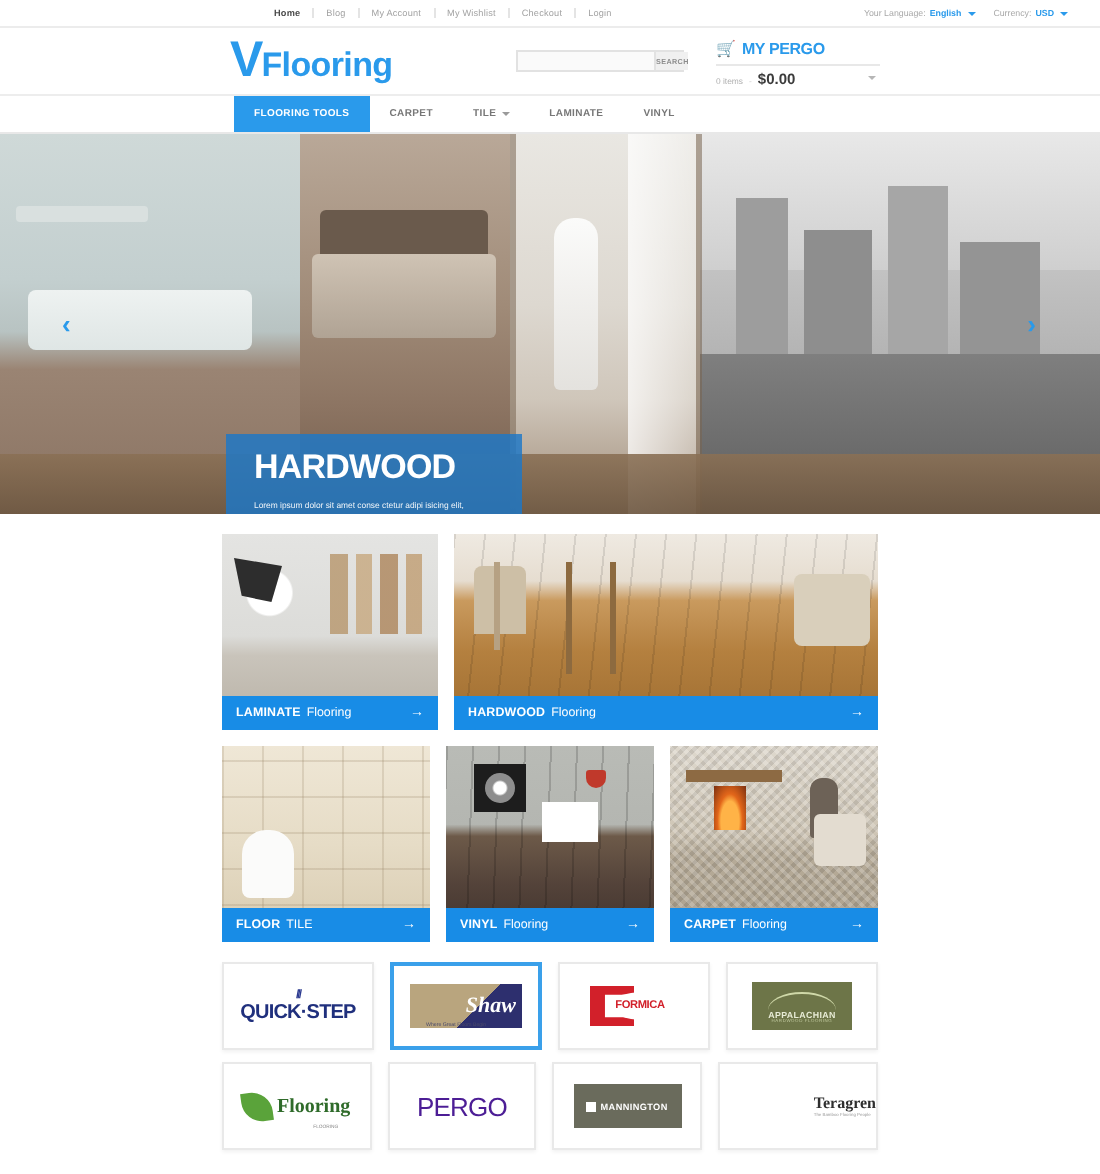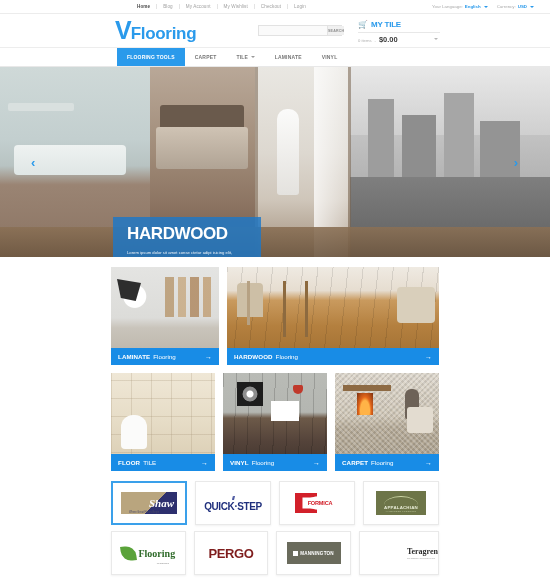--- a/index.html
+++ b/index.html
@@ -399,21 +399,21 @@
     border-radius:50% 50% 0 0 / 100% 100% 0 0; }
   .lg-app .t { font-size:4.4px; font-weight:bold; color:#e8ecd6; letter-spacing:.2px; }
   .lg-app .s { font-size:2.2px; color:#c2cba0; letter-spacing:.3px; }
 
   .lg-eco { display:flex; align-items:center; gap:2px; position:relative; }
   .lg-eco .leaf { width:15px; height:15px; background:#5aa33a;
     border-radius: 0 70% 0 70%; transform: rotate(-8deg); }
   .lg-eco .t { font-family:"Liberation Serif",serif; font-size:10px; font-weight:bold; color:#2f6b2a; }
   .lg-eco .s { position:absolute; right:6px; bottom:-4px; font-size:2.4px; color:#8a8a8a; }
 
-  .lg-pergo { font-size:13px; font-weight:bold; color:#7f1d1d; letter-spacing:-.4px; }
+  .lg-pergo { font-size:13px; font-weight:normal; color:#4c1d95; letter-spacing:-.4px; }
 
   .lg-mann { width:54px; height:22px; background:#6a6b5c;
     display:flex; align-items:center; justify-content:center; gap:2px; }
   .lg-mann .sq { width:5px; height:5px; background:#fff; }
   .lg-mann .t { font-size:4.6px; font-weight:bold; color:#fff; letter-spacing:.2px; }
 
   .lg-tera { text-align:left; position:relative;margin-left:47px; }
   .lg-tera .circ { width:10px; height:10px; margin:0 auto 1px;
     border-radius:50%; background:
       repeating-linear-gradient(45deg,#c7a93e 0 1px, transparent 1px 3px), #d8c070; }
@@ -458,21 +458,21 @@
   </div>
 
   <div class="searchwrap">
     <input type="text" placeholder="" style="">
     <div class="searchbtn">SEARCH</div>
   </div>
 
   <div class="cart">
     <div class="row1">
       <span class="cicon">🛒</span>
-      <span class="ctitle">MY TILE</span>
+      <span class="ctitle">MY PERGO</span>
     </div>
     <div class="rule"></div>
     <div class="row2">
       <span class="items">0 items</span>
       <span class="dash">-</span>
       <span class="price">$0.00</span>
       <span class="ccaret"></span>
     </div>
   </div>
 </div>
@@ -592,30 +592,30 @@
         <span class="b">CARPET</span>
         <span class="n">Flooring</span>
         <span class="arw">→</span>
       </span>
     </a>
   </div>
 </section>
 
 <section class="brands">
   <div class="brow">
+    <div class="bcard">
+      <div class="lg-quick">
+        <div class="slash">///</div>
+        <div class="t">QUICK·STEP</div>
+      </div>
+    </div>
     <div class="bcard sel">
       <div class="lg-shaw">
         <span class="t">Shaw</span>
         <span class="s">Where Great Floors Begin</span>
-      </div>
-    </div>
-    <div class="bcard">
-      <div class="lg-quick">
-        <div class="slash">///</div>
-        <div class="t">QUICK·STEP</div>
       </div>
     </div>
     <div class="bcard">
       <div class="lg-formica">
         <span class="c"></span>
           <span class="e"></span>
         <span class="t">FORMICA</span>
       </div>
     </div>
     <div class="bcard">

